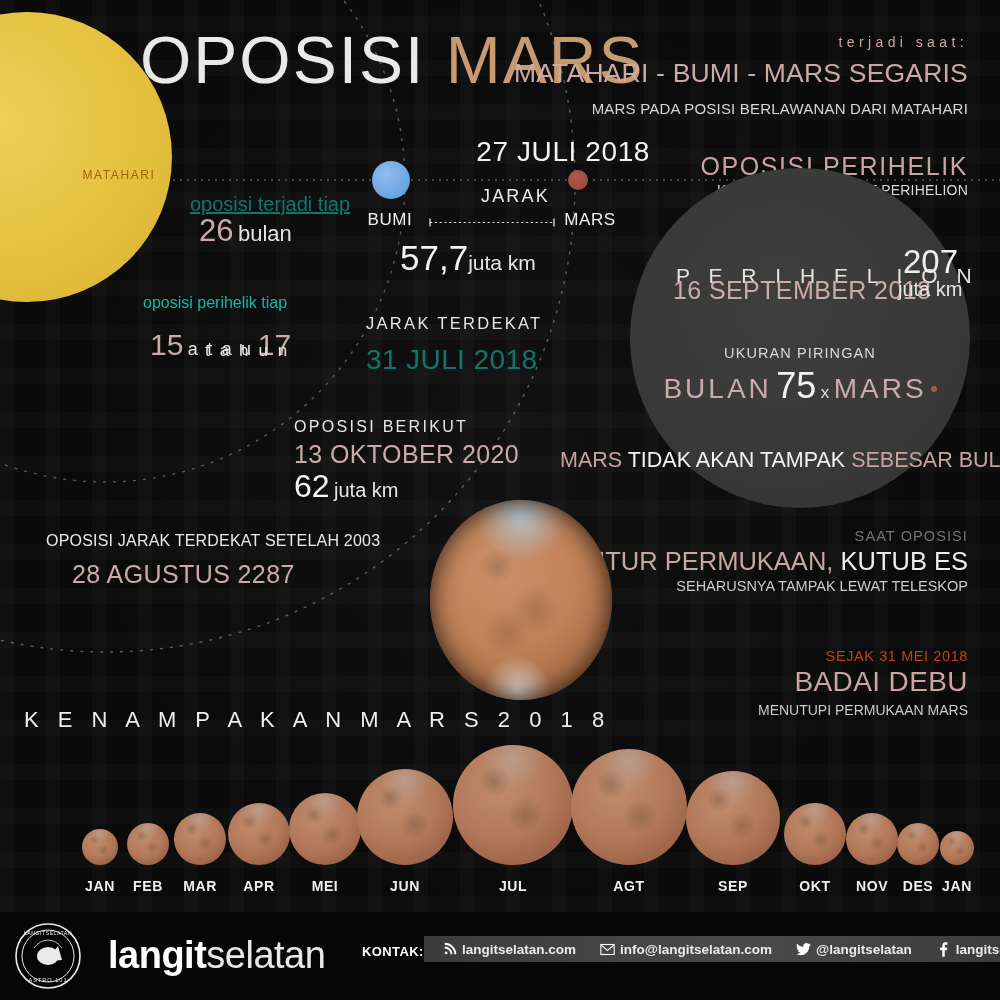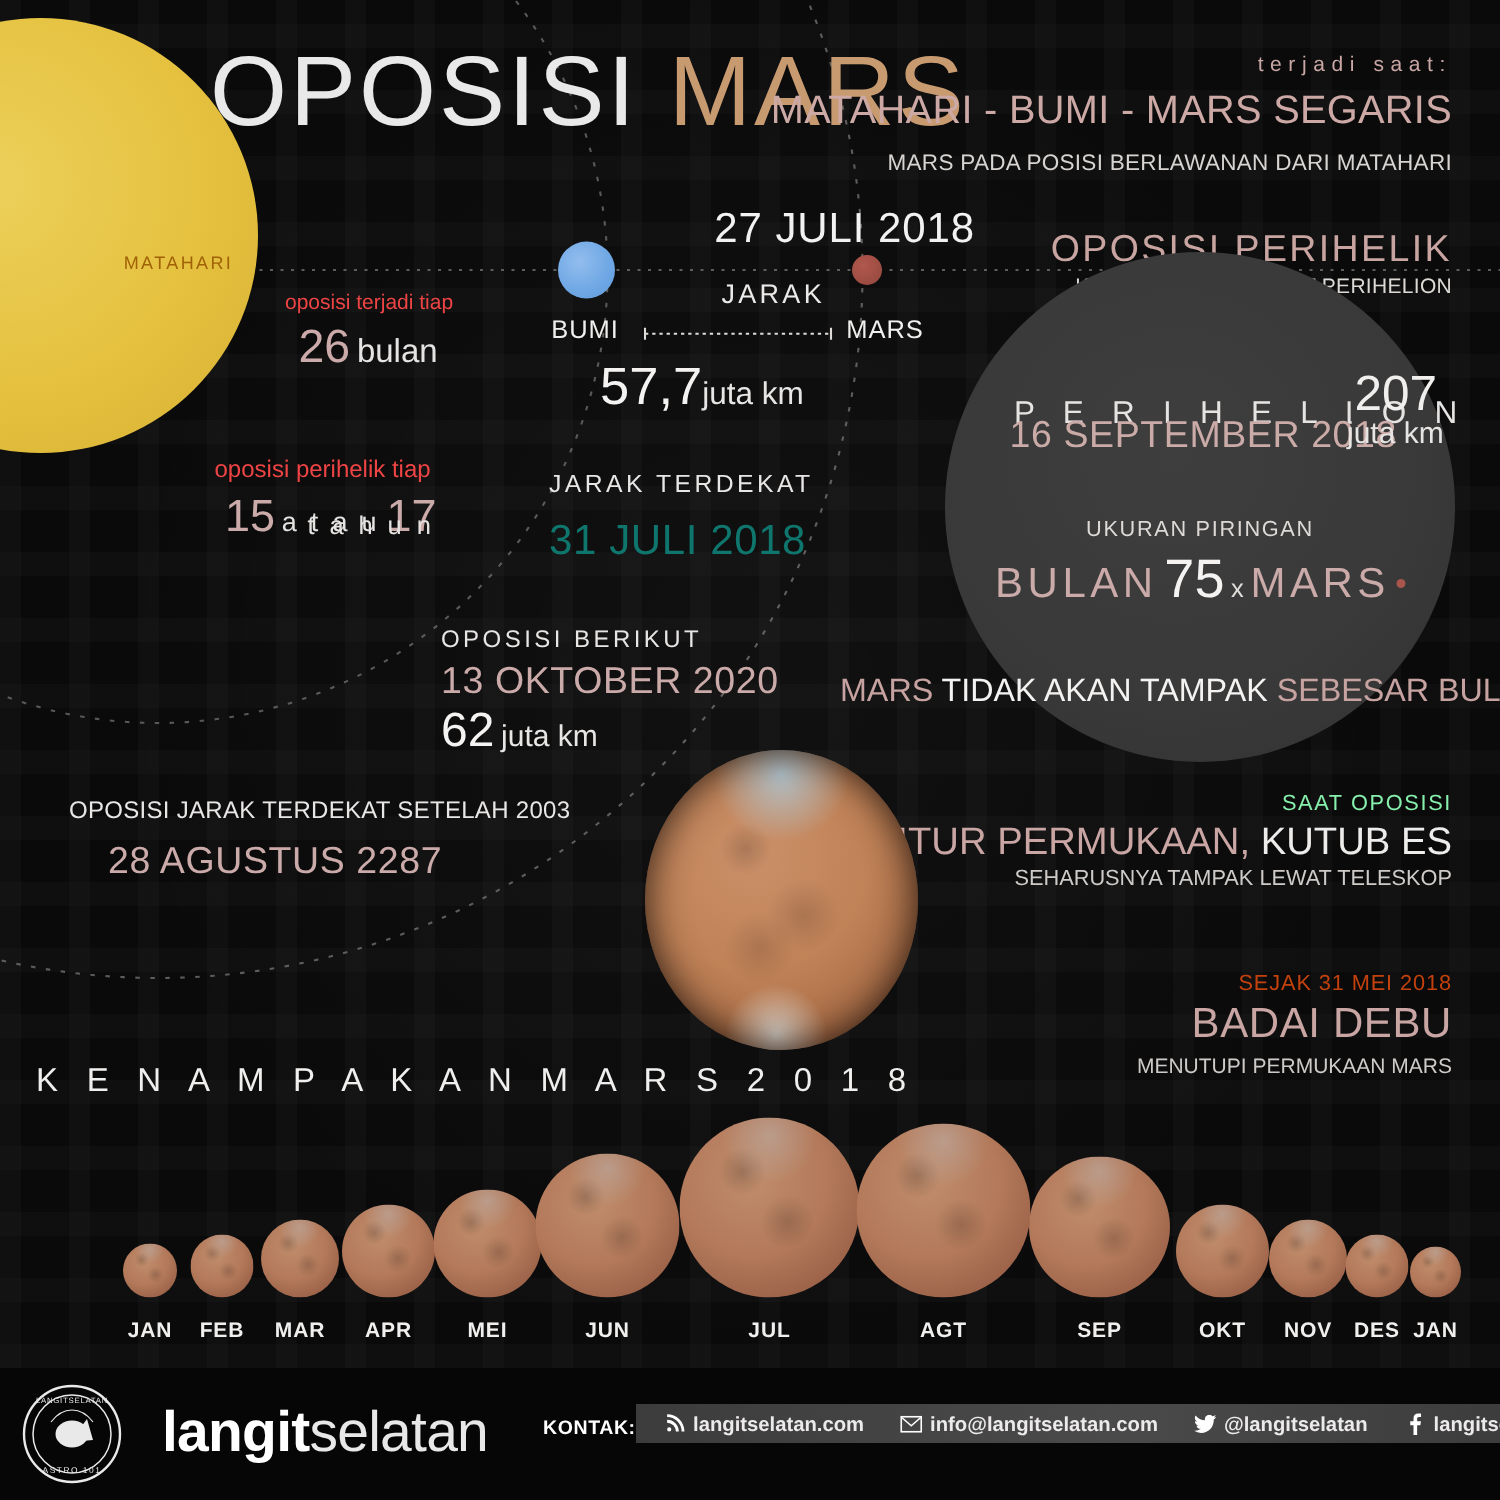--- a/index.html
+++ b/index.html
@@ -93,42 +93,42 @@
       background:#a8564c; vertical-align:6px; margin-left:4px; }
 
   #notampak{ position:absolute; left:560px; top:448px; width:412px; text-align:center;
       font-size:21.5px; white-space:nowrap; }
   #notampak .a{ color:#c6a3a0; font-weight:400; }
   #notampak .b{ color:#f4f3f2; font-weight:400; }
   #notampak .c{ color:#c6a3a0; font-weight:400; }
 
   
   #fitur-cap { position:absolute; right:32px; top:528px; text-align:right;
-      color:#86efac; font-size:14.5px; letter-spacing:1.1px; }
+      color:#737373; font-size:14.5px; letter-spacing:1.1px; }
   #fitur-main{ position:absolute; right:32px; top:547px; text-align:right;
       font-size:25.5px; font-weight:400; white-space:nowrap; }
   #fitur-main .p1{ color:#c9a6a3; }
   #fitur-main .p2{ color:#edeceb; }
   #fitur-sub { position:absolute; right:32px; top:578px; text-align:right;
       color:#cdcac7; font-size:14.5px; }
 
   #badai-cap { position:absolute; right:32px; top:648px; text-align:right;
       color:#c2410c; font-size:14.5px; letter-spacing:.6px; }
   #badai-main{ position:absolute; right:32px; top:666px; text-align:right;
       color:#c9a6a3; font-size:28px; font-weight:400; letter-spacing:.4px; }
   #badai-sub { position:absolute; right:32px; top:702px; text-align:right;
       color:#cdcac7; font-size:14px; }
 
   
-  #b26-cap{ position:absolute; left:190px; top:193px; color:#ef4444; font-size:14px; }
+  #b26-cap{ position:absolute; left:190px; top:193px; color:#0f766e; font-size:20px;text-decoration:underline; }
   #b26-row{ position:absolute; left:199px; top:213px; white-space:nowrap; }
   #b26-row .n{ color:#cbaba9; font-size:31px; font-weight:300; }
   #b26-row .u{ color:#e6e4e2; font-size:22px; font-weight:300; }
 
-  #b15-cap{ position:absolute; left:143px; top:294px; color:#ef4444; font-size:16px;margin-top:11px; }
+  #b15-cap{ position:absolute; left:143px; top:294px; color:#14b8a6; font-size:16px; }
   #b15-row{ position:absolute; left:150px; top:314px; white-space:nowrap;margin-top:14px; }
   #b15-row .n { color:#cbaba9; font-size:30px; font-weight:300; }
   #b15-row .w { color:#e6e4e2; font-size:18px; font-weight:300; letter-spacing:2.2px; }
   #b15-sub{ position:absolute; left:205px; top:341px; color:#e6e4e2;
       font-size:17px; font-weight:300; letter-spacing:2.6px; }
 
   
   #date2707{ position:absolute; left:330px; top:136px; width:320px; text-align:right;
       color:#f2f2f2; font-size:28px; font-weight:300; letter-spacing:.6px; }
   #earth-dot{ position:absolute; left:372px; top:161px; width:38px; height:38px;

